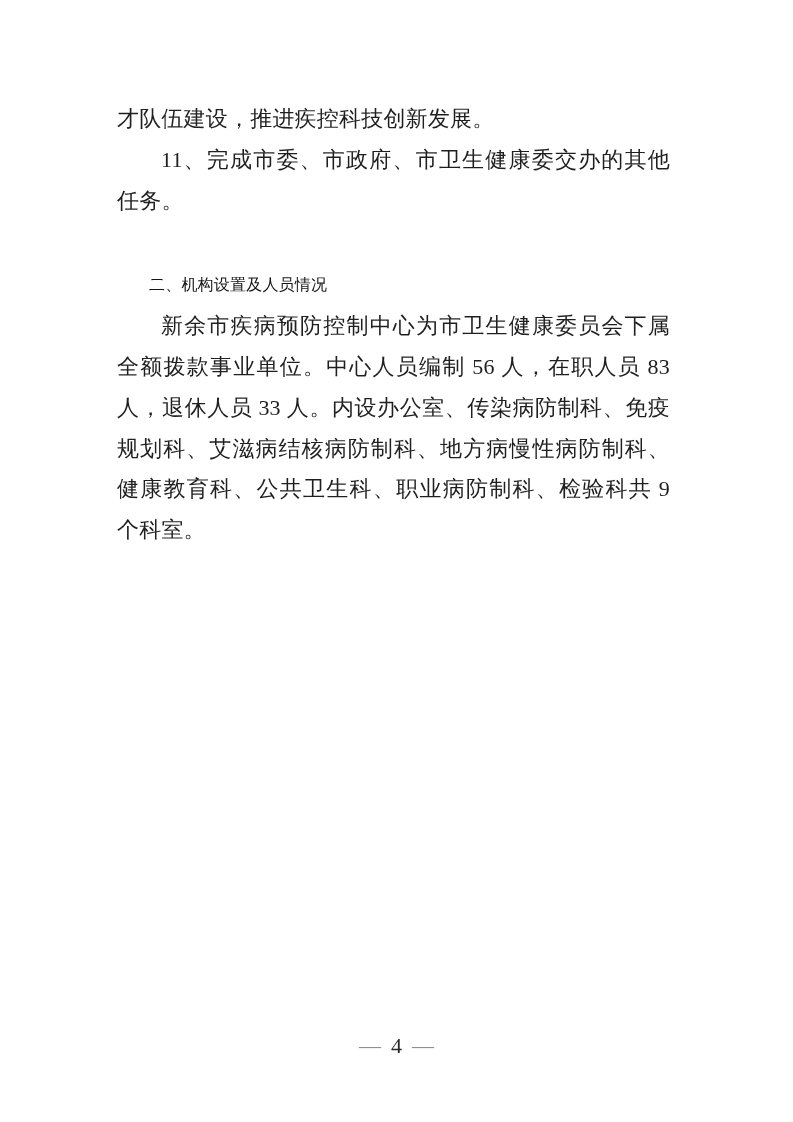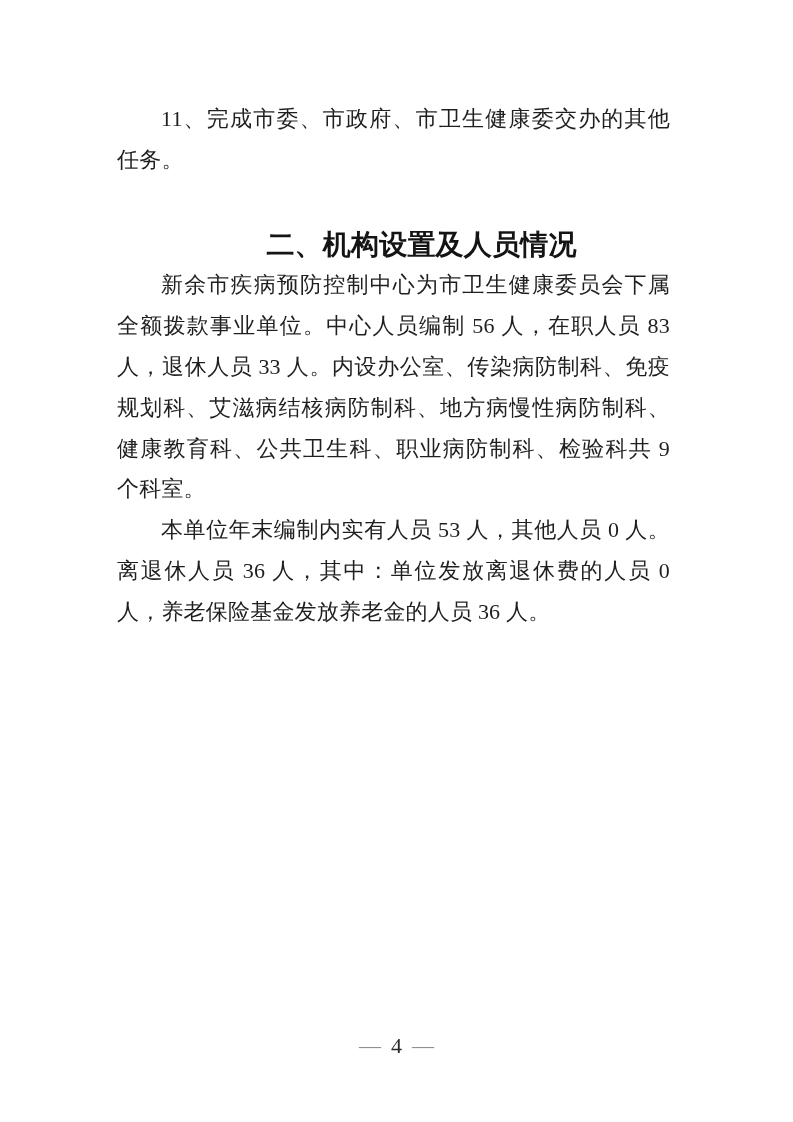--- a/index.html
+++ b/index.html
@@ -28,27 +28,27 @@
     letter-spacing: 0.2px;
   }
   .content p {
     margin: 0;
   }
   .content p.indent {
     text-indent: 2em;
   }
   .section-heading {
     font-family: "Liberation Sans", "DejaVu Sans", sans-serif;
-    font-weight: bold;
-    font-size: 28px;
+    font-weight: normal;
+    font-size: 16px;
     line-height: 40.8px;
     margin: 44px 0 0 0;
     text-indent: 2em;
     color: #141414;
-    text-align: center;
+    text-align: left;
   }
   .footer {
     position: absolute;
     left: 0;
     right: 0;
     top: 1031px;
     text-align: center;
     font-size: 22px;
     line-height: 30px;
     letter-spacing: 0;
@@ -61,29 +61,29 @@
     margin: 0 10px;
   }
 </style>
 </head>
 <body>
 
 <div class="page">
 
   <div class="content">
 
+    <p class="body-text">才队伍建设，推进疾控科技创新发展。</p>
 
 
     <p class="body-text indent">11、完成市委、市政府、市卫生健康委交办的其他任务。</p>
 
     <h2 class="section-heading">二、机构设置及人员情况</h2>
 
     <p class="body-text indent">新余市疾病预防控制中心为市卫生健康委员会下属全额拨款事业单位。中心人员编制 56 人，在职人员 83 人，退休人员 33 人。内设办公室、传染病防制科、免疫规划科、艾滋病结核病防制科、地方病慢性病防制科、健康教育科、公共卫生科、职业病防制科、检验科共 9 个科室。</p>
 
-    <p class="body-text indent">本单位年末编制内实有人员 53 人，其他人员 0 人。离退休人员 36 人，其中：单位发放离退休费的人员 0 人，养老保险基金发放养老金的人员 36 人。</p>
 
   </div>
 
   <div class="footer">
     <span class="dash">—</span><span class="page-num">4</span><span class="dash">—</span>
   </div>
 
 </div>
 
 </body></html>

